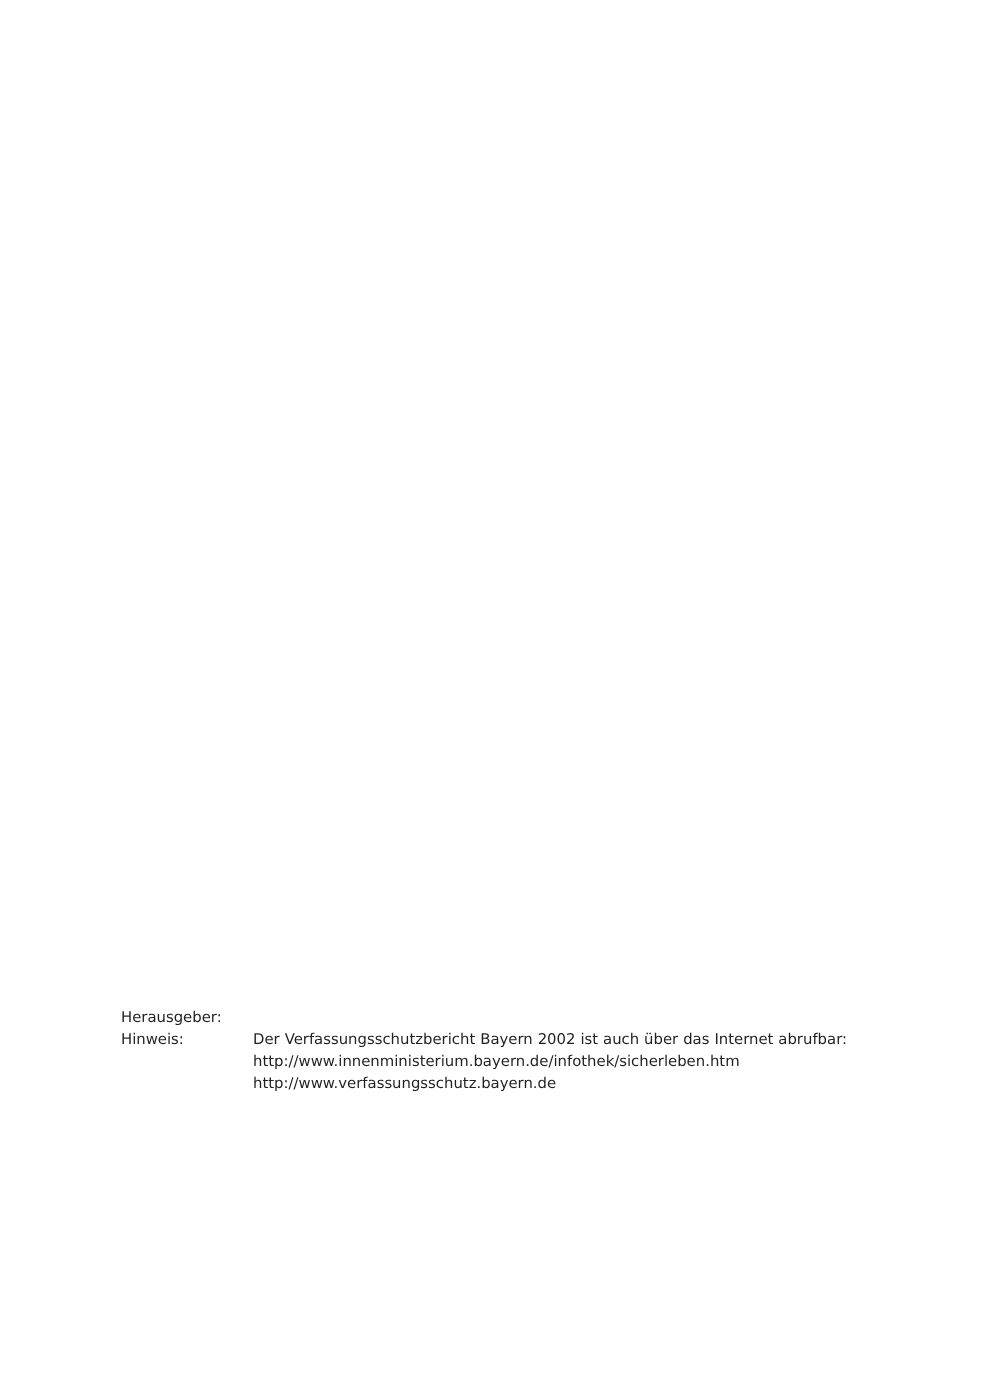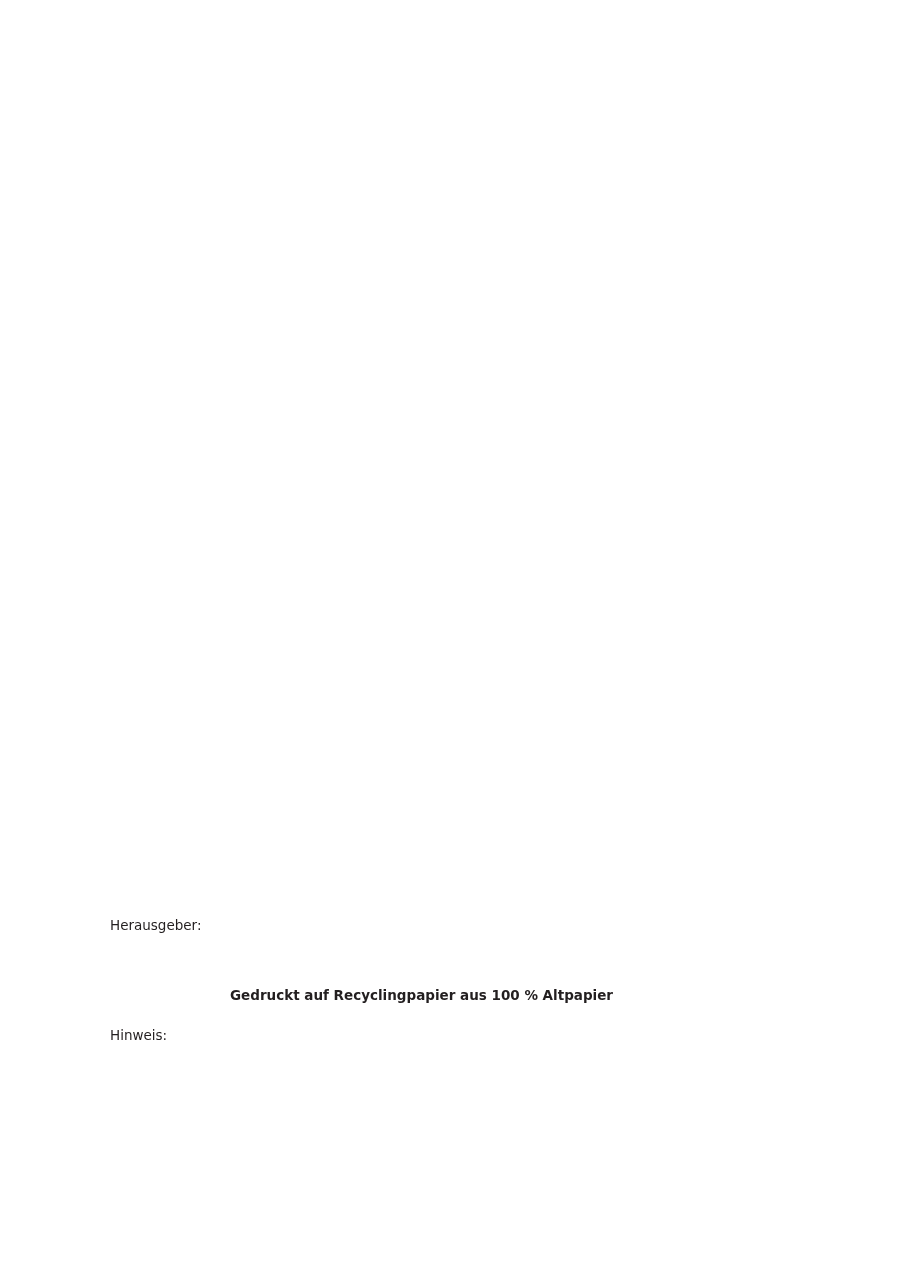--- a/index.html
+++ b/index.html
@@ -83,21 +83,25 @@
 <body>
 
 <div class="page">
 
   <div class="imprint">
 
     <div class="row">
       <div class="label">Herausgeber:</div>
     </div>
 
-    <div class="recycling">Gedruckt auf Recyclingpapier aus 100 % Altpapier</div>
 
     <div class="row hinweis-row">
       <div class="label">Hinweis:</div>
+      <div class="value">
+        <span class="line justified">Der Verfassungsschutzbericht Bayern 2002 ist auch über das Internet abrufbar:</span>
+        <span class="line">http://www.innenministerium.bayern.de/infothek/sicherleben.htm</span>
+        <span class="line">http://www.verfassungsschutz.bayern.de</span>
+      </div>
     </div>
 
   </div>
 
 </div>
 
 </body></html>

